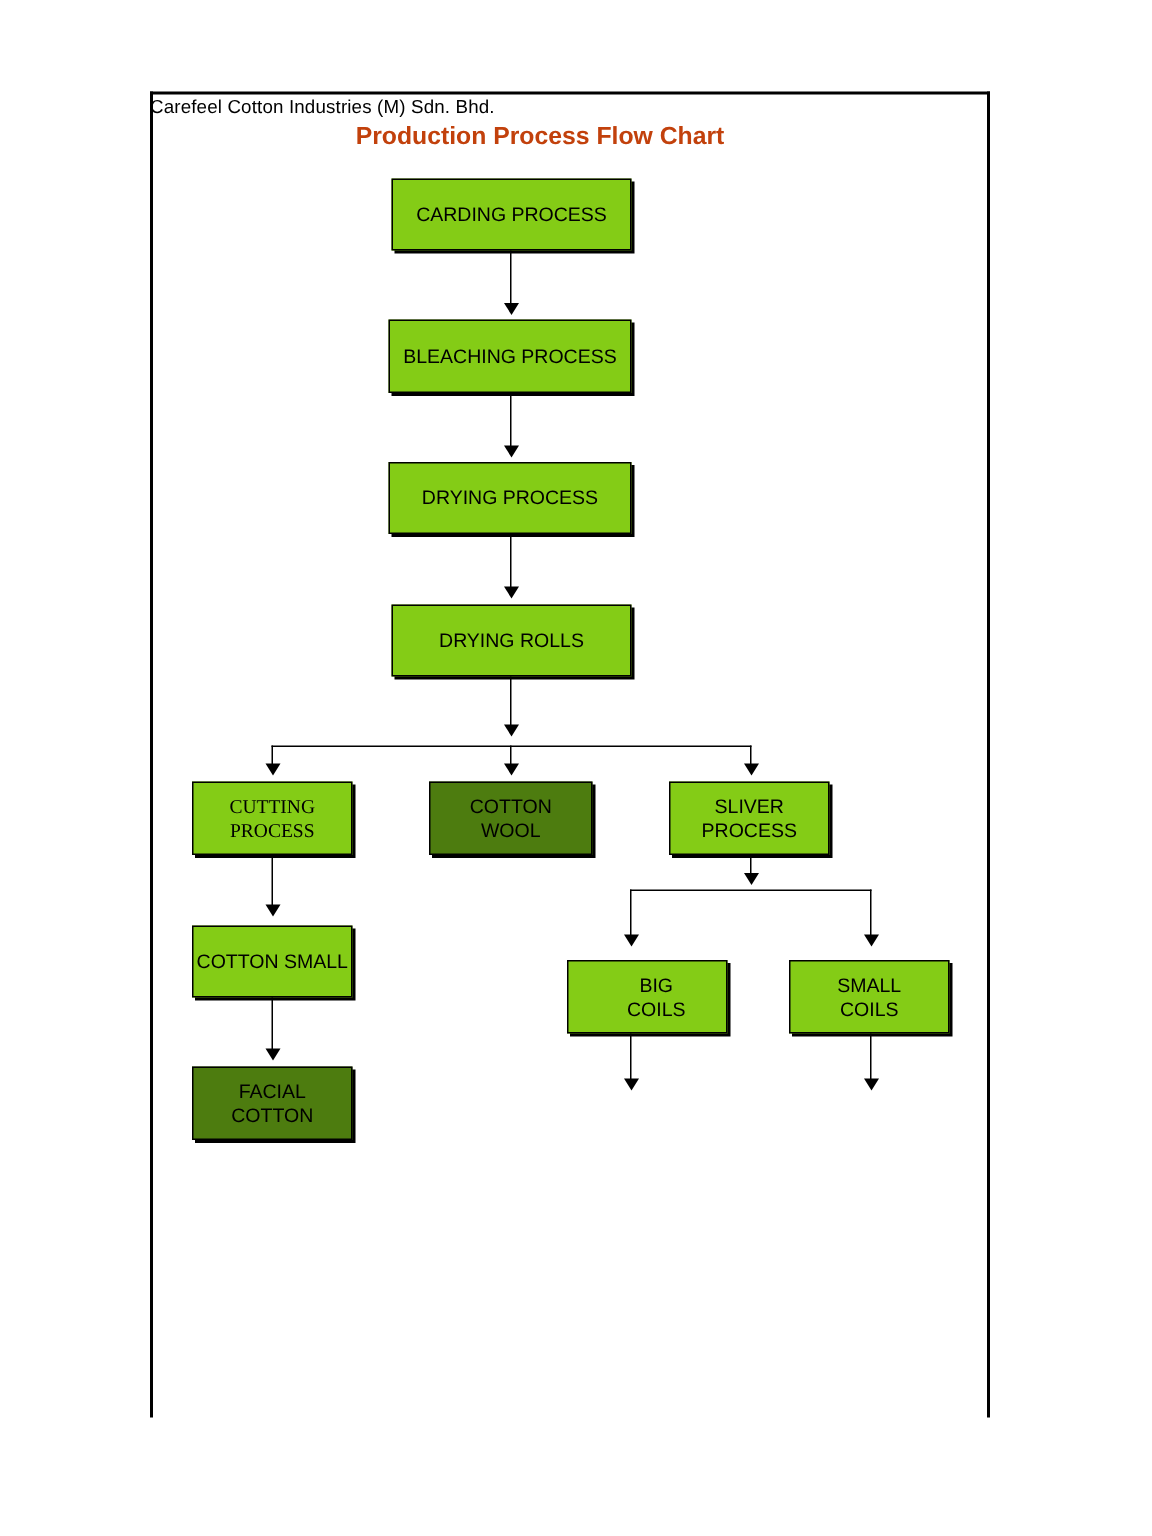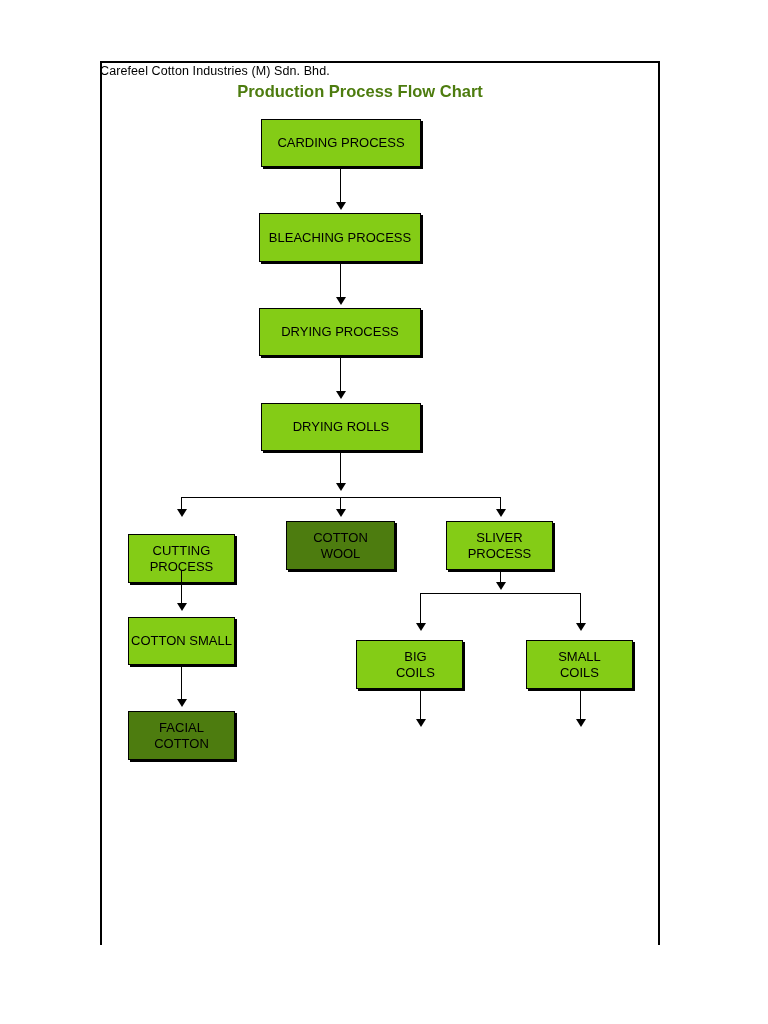--- a/index.html
+++ b/index.html
@@ -15,21 +15,21 @@
   .frame-top{position:absolute;left:100px;top:61px;width:560px;height:0;border-top:2px solid #000;}
   .frame-left{position:absolute;left:100px;top:61px;width:0;height:884px;border-left:2px solid #000;}
   .frame-right{position:absolute;left:658px;top:61px;width:0;height:884px;border-left:2px solid #000;}
 
   .hdr-company{
     position:absolute;left:100px;top:64px;width:560px;
     font-size:12.5px;color:#000;letter-spacing:.1px;
   }
   .hdr-title{
     position:absolute;left:100px;top:82px;width:520px;
-    text-align:center;font-size:16.5px;font-weight:bold;color:#4d7c0f;
+    text-align:center;font-size:16.5px;font-weight:bold;color:#c2410c;
   }
 
   .node{
     position:absolute;
     box-sizing:border-box;
     border:1.6px solid #000;
     background:#84cc16;
     box-shadow:2px 2px 0 0 #000;
     display:flex;align-items:center;justify-content:center;
     text-align:center;
@@ -85,21 +85,21 @@
 
   <div class="vline" style="left:181px;top:497px;height:16px;"></div>
   <div class="arrow" style="left:177px;top:509px;"></div>
 
   <div class="vline" style="left:340px;top:497px;height:16px;"></div>
   <div class="arrow" style="left:336px;top:509px;"></div>
 
   <div class="vline" style="left:500px;top:497px;height:16px;"></div>
   <div class="arrow" style="left:496px;top:509px;"></div>
 
-  <div class="node" style="left:128px;top:534px;width:107px;height:49px;">CUTTING
+  <div class="node" style="left:128px;top:521px;width:107px;height:49px;font-family:Liberation Serif, serif;">CUTTING
 PROCESS</div>
 
   <div class="node hl" style="left:286px;top:521px;width:109px;height:49px;">COTTON
 WOOL</div>
 
   <div class="node" style="left:446px;top:521px;width:107px;height:49px;">SLIVER
 PROCESS</div>
 
   <div class="vline" style="left:181px;top:570px;height:37px;"></div>
   <div class="arrow" style="left:177px;top:603px;"></div>
@@ -116,21 +116,21 @@
   <div class="arrow" style="left:496px;top:582px;"></div>
 
   <div class="hline" style="left:420px;top:593px;width:161px;"></div>
 
   <div class="vline" style="left:420px;top:593px;height:34px;"></div>
   <div class="arrow" style="left:416px;top:623px;"></div>
 
   <div class="vline" style="left:580px;top:593px;height:34px;"></div>
   <div class="arrow" style="left:576px;top:623px;"></div>
 
-  <div class="node" style="left:356px;top:640px;width:107px;height:49px;padding-left:12px;">BIG
+  <div class="node" style="left:378px;top:640px;width:107px;height:49px;padding-left:12px;">BIG
   COILS</div>
 
   <div class="node" style="left:526px;top:640px;width:107px;height:49px;">SMALL
  COILS</div>
 
   <div class="vline" style="left:420px;top:689px;height:34px;"></div>
   <div class="arrow" style="left:416px;top:719px;"></div>
 
   <div class="vline" style="left:580px;top:689px;height:34px;"></div>
   <div class="arrow" style="left:576px;top:719px;"></div>

